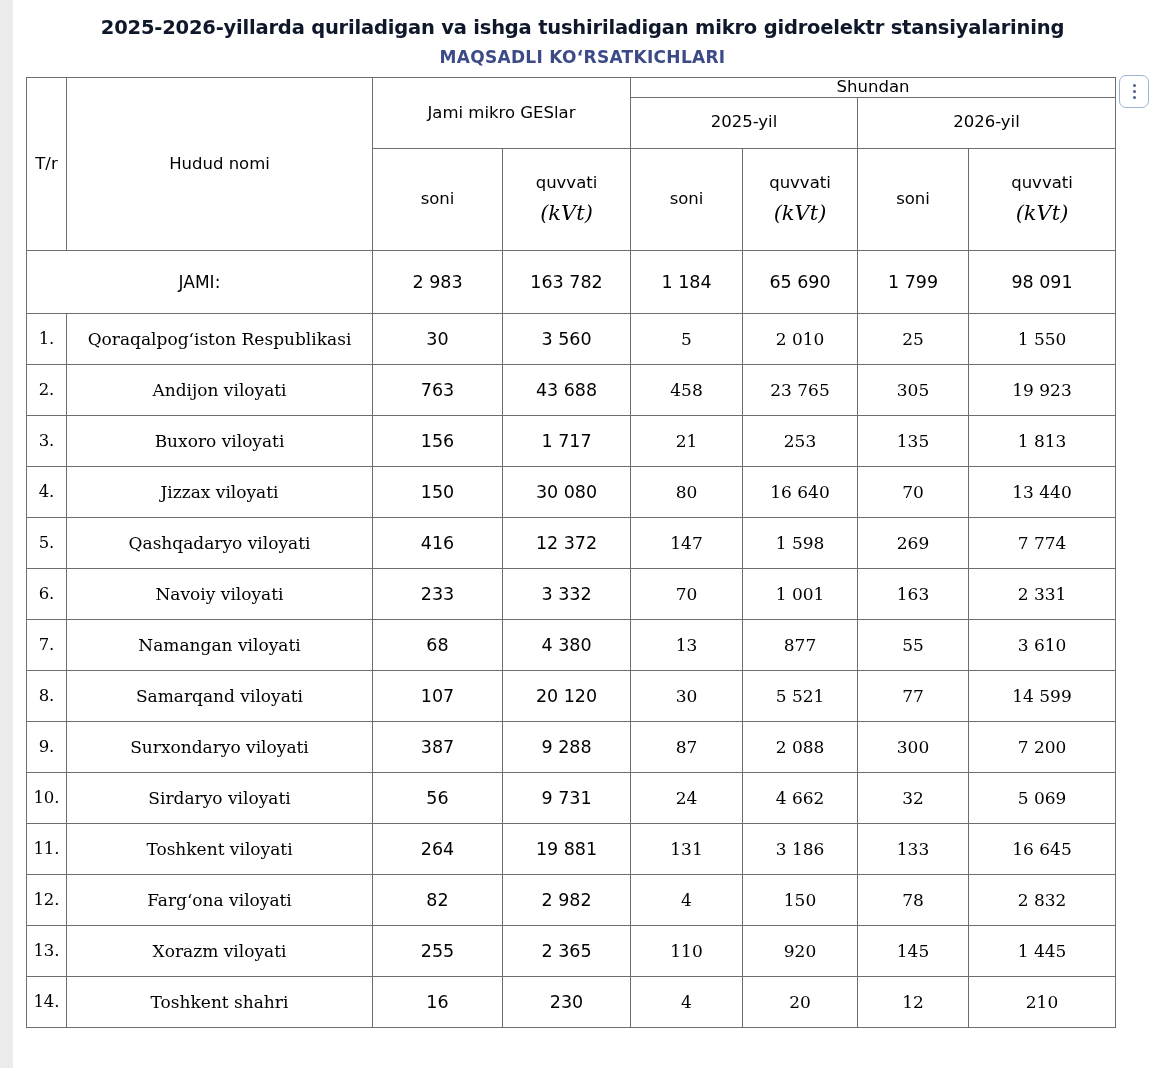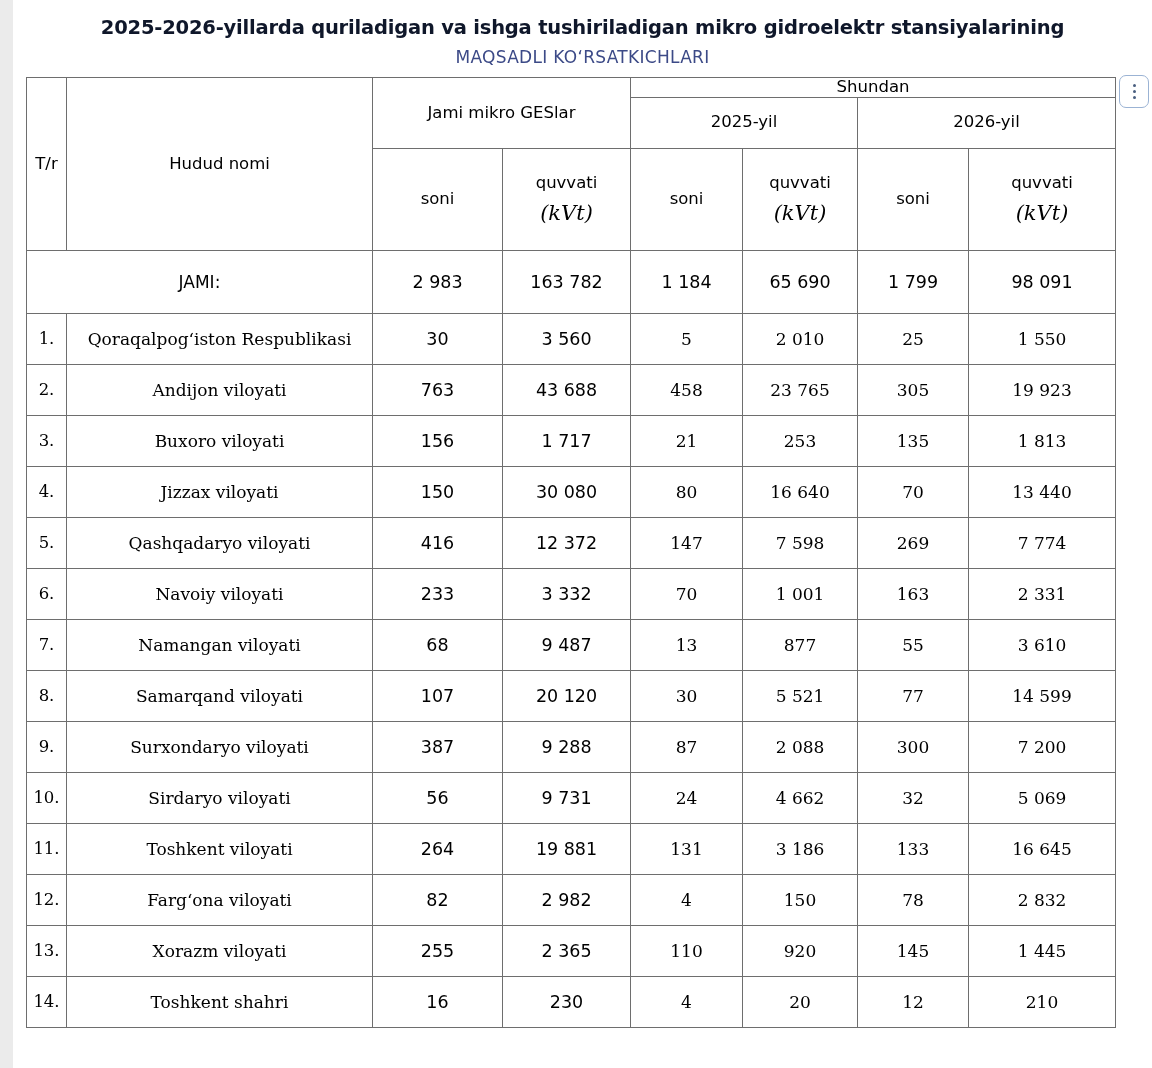--- a/index.html
+++ b/index.html
@@ -35,21 +35,21 @@
     font-size: 19.5px;
     font-weight: bold;
     color: #0f172a;
     letter-spacing: -0.2px;
     line-height: 1.25;
     white-space: nowrap;
   }
   #doc-subtitle {
     font-family: "DejaVu Sans", sans-serif;
     font-size: 17px;
-    font-weight: normal;
+    font-weight: bold;
     color: #3c4a87;
     letter-spacing: 0.3px;
     margin-top: 7px;
     white-space: nowrap;
   }
 
   
   #kebab-button {
     position: absolute;
     left: 1119px; top: 75px;
@@ -261,39 +261,39 @@
             <td class="num-plain">16 640</td>
             <td class="num-plain">70</td>
             <td class="num-plain">13 440</td>
           </tr>
           <tr class="data-row">
             <td class="idx">5.</td>
             <td class="region">Qashqadaryo viloyati</td>
             <td class="num-bold">416</td>
             <td class="num-bold">12 372</td>
             <td class="num-plain">147</td>
-            <td class="num-plain">7 598</td>
+            <td class="num-plain">1 598</td>
             <td class="num-plain">269</td>
             <td class="num-plain">7 774</td>
           </tr>
           <tr class="data-row">
             <td class="idx">6.</td>
             <td class="region">Navoiy viloyati</td>
             <td class="num-bold">233</td>
             <td class="num-bold">3 332</td>
             <td class="num-plain">70</td>
             <td class="num-plain">1 001</td>
             <td class="num-plain">163</td>
             <td class="num-plain">2 331</td>
           </tr>
           <tr class="data-row">
             <td class="idx">7.</td>
             <td class="region">Namangan viloyati</td>
             <td class="num-bold">68</td>
-            <td class="num-bold">9 487</td>
+            <td class="num-bold">4 380</td>
             <td class="num-plain">13</td>
             <td class="num-plain">877</td>
             <td class="num-plain">55</td>
             <td class="num-plain">3 610</td>
           </tr>
           <tr class="data-row">
             <td class="idx">8.</td>
             <td class="region">Samarqand viloyati</td>
             <td class="num-bold">107</td>
             <td class="num-bold">20 120</td>

